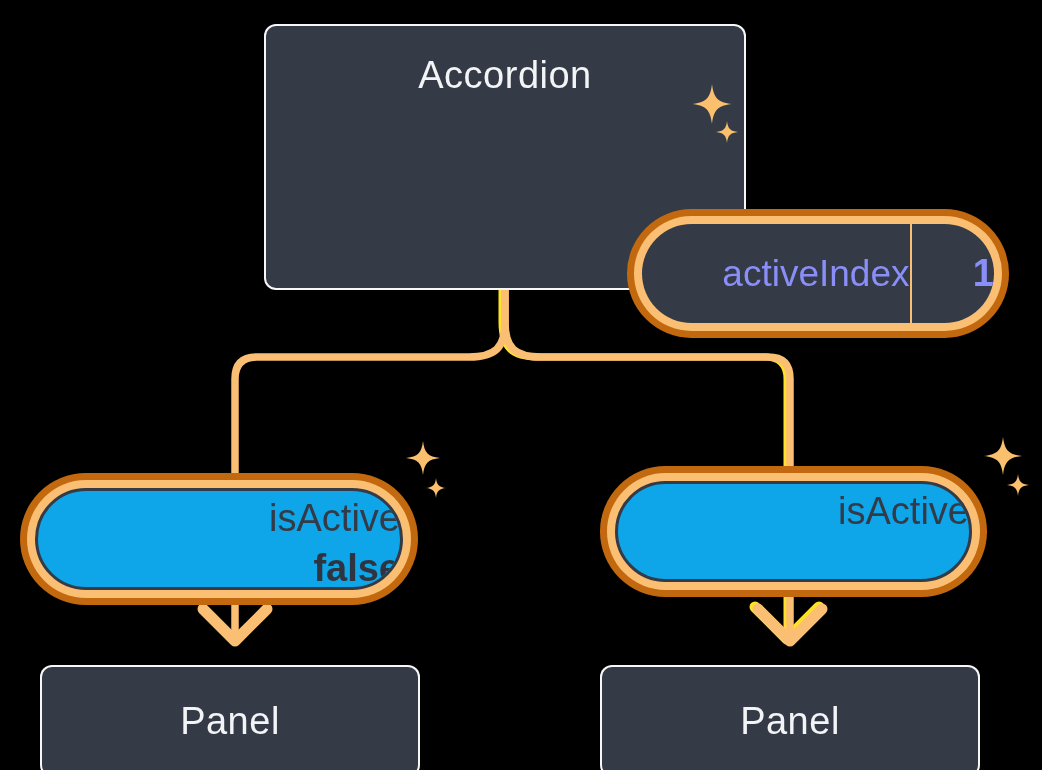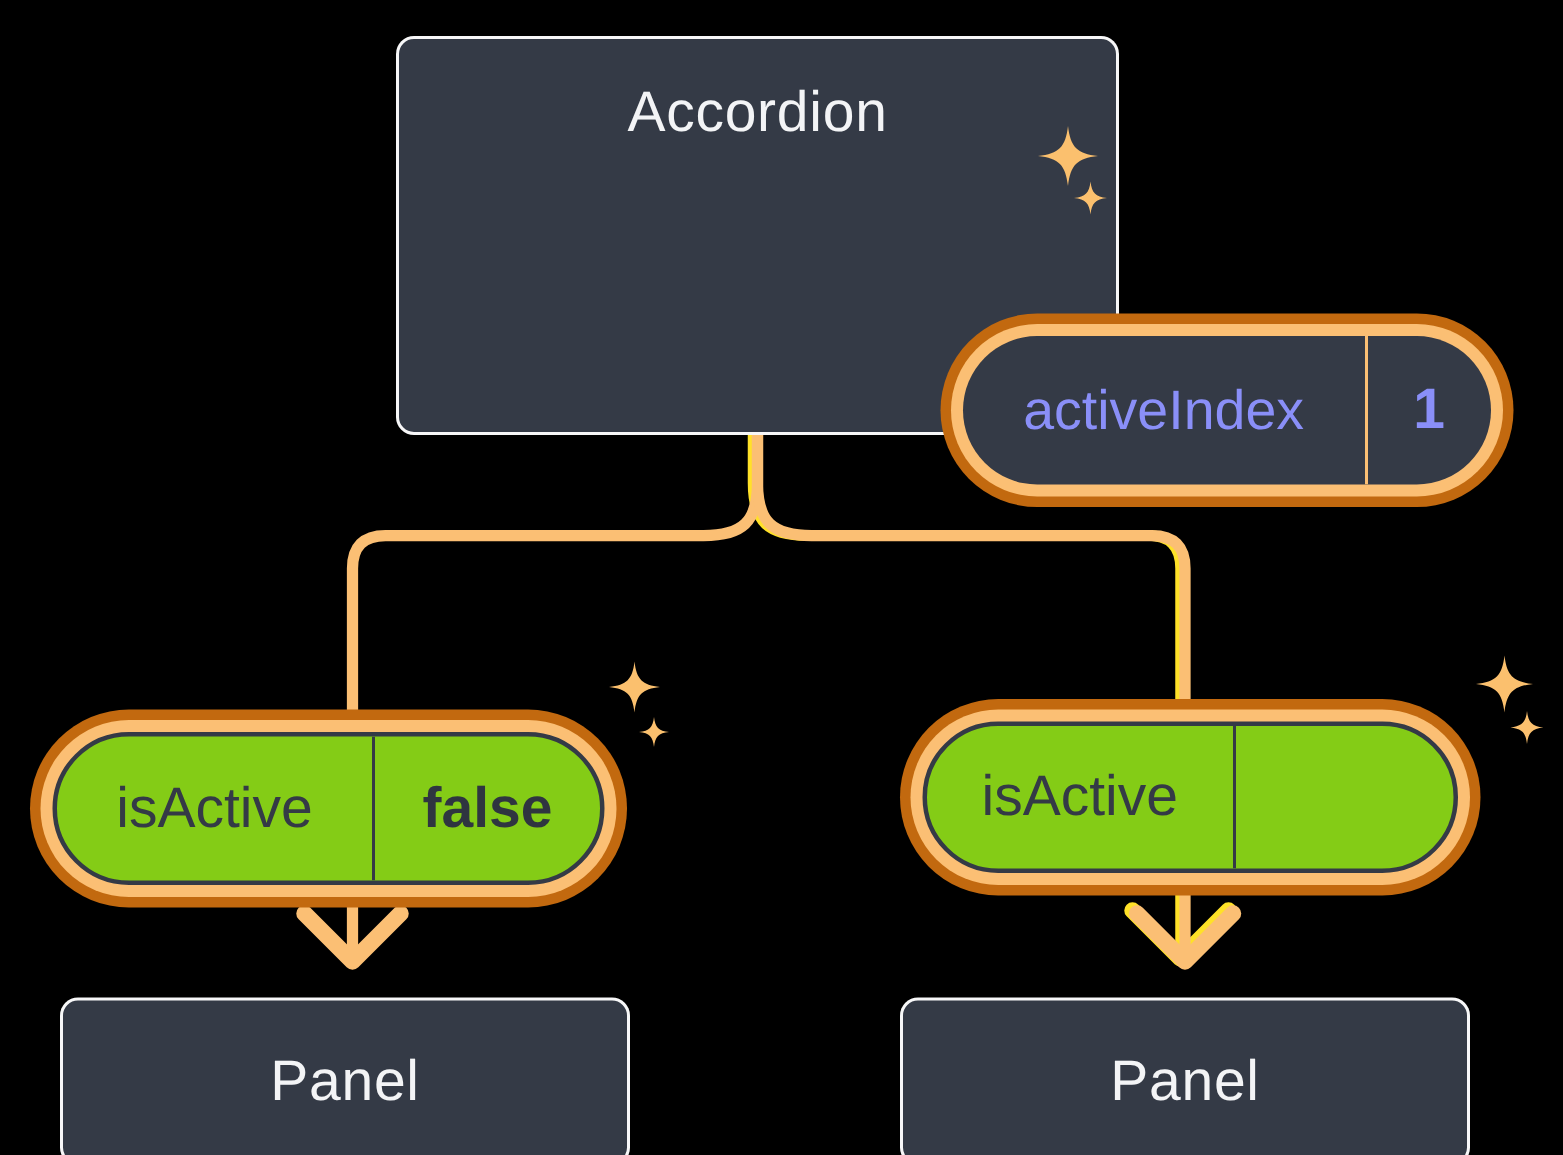--- a/index.html
+++ b/index.html
@@ -28,29 +28,29 @@
   .pill-inner{height:100%;border-radius:999px;display:flex;align-items:stretch;box-sizing:border-box;overflow:hidden;}
   
   #state-pill{left:313px;top:99px;width:382px;height:129px;position:relative;margin-top:13px;}
   #state-pill .pill-inner{background:#343A46;}
   #state-pill .pill-cell-label{flex:0 0 76%;}
   #state-pill .pill-cell-value{flex:1;}
   #state-pill .pill-divider{width:2px;background:#FBBF74;}
   .state-label{color:#8A8FF8;font-size:37px;}
   .state-value{color:#8A8FF8;font-size:38px;font-weight:bold;}
   
-  .prop-pill .pill-inner{background:#84cc16;border:3px solid #343A46;}
+  .prop-pill .pill-inner{background:#0ea5e9;border:3px solid #343A46;flex-direction:column;}
   #prop-pill-left{left:20px;top:453px;width:398px;height:132px;}
   #prop-pill-right{left:600px;top:446px;width:387px;height:131px;}
   .prop-pill .pill-cell-label{flex:0 0 58%;}
   .prop-pill .pill-cell-value{flex:1;}
   .prop-pill .pill-divider{width:2px;background:#343A46;}
   .prop-label{color:#343A46;font-size:38px;}
   .prop-value{color:#2F3540;font-size:38px;font-weight:bold;}
-  .pill-cell{display:flex;align-items:center;justify-content:center;}
+  .pill-cell{display:flex;align-items:center;justify-content:flex-end;}
   
   .layer{position:absolute;left:0;top:0;width:1042px;height:770px;}
   #connector-layer{z-index:0;}
   #node-layer{position:absolute;left:0;top:0;width:1042px;height:670px;z-index:1;margin-top:20px;}
   #sparkle-layer{z-index:3;pointer-events:none;}
   #node-layer > div{z-index:1;}
 </style>
 </head>
 <body>
 

